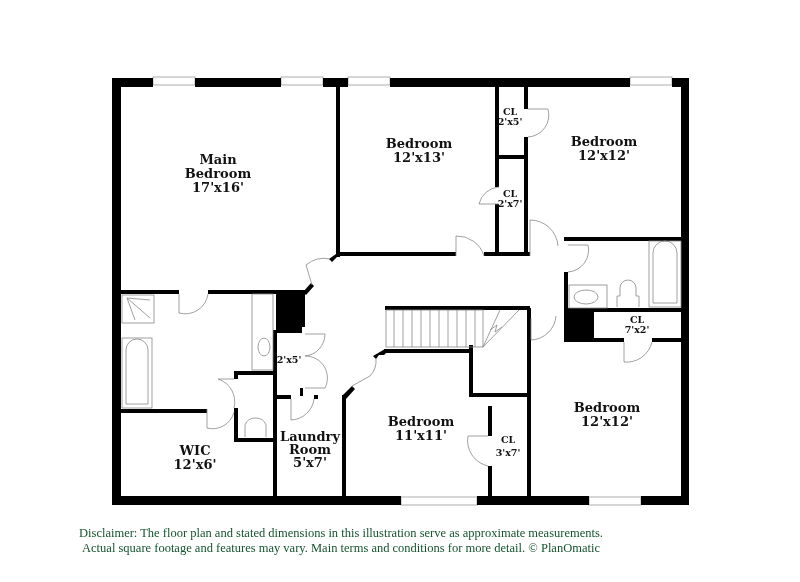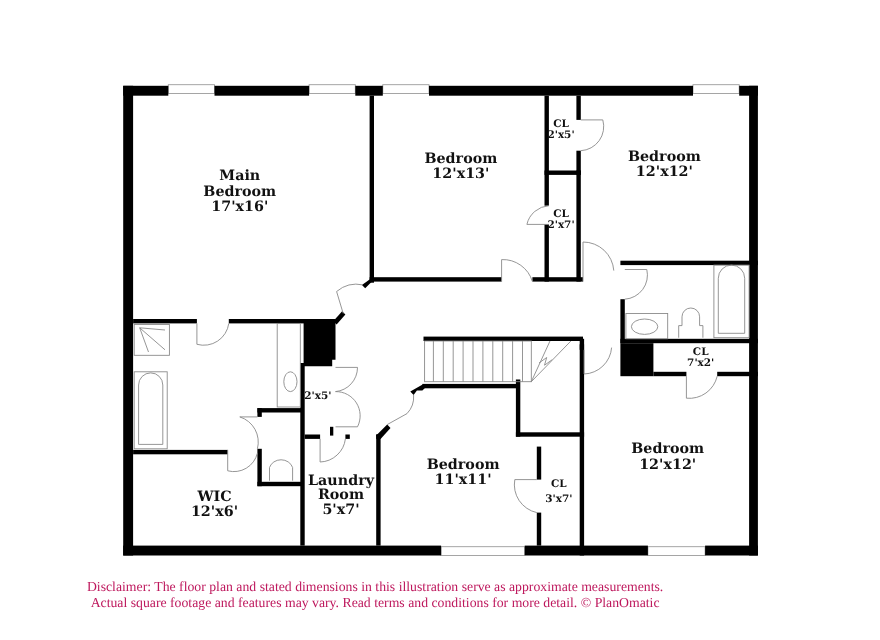--- a/index.html
+++ b/index.html
@@ -6,21 +6,21 @@
   body { width: 800px; height: 582px; position: relative; overflow: hidden; }
   #plan { position: absolute; left: 0; top: 0; width: 800px; height: 582px; }
   .wall { fill: #000; }
   .thin { stroke: #888; stroke-width: 0.8; fill: none; }
   .win { fill: #fff; stroke: #999; stroke-width: 0.8; }
   .lbl { font-family: "DejaVu Serif", serif; font-weight: bold; fill: #111; text-anchor: middle; }
   .lbl-big { font-size: 13px; }
   .lbl-small { font-size: 9.5px; }
   .disclaimer {
     position: absolute; left: 0; width: 682px; text-align: center;
-    font-family: "Liberation Serif", serif; font-size: 12.5px; color: #be185d; line-height: 15px;
+    font-family: "Liberation Serif", serif; font-size: 12.5px; color: #14532d; line-height: 15px;
   }
 </style>
 </head>
 <body>
 
 <svg id="plan" viewBox="0 0 800 582">
 
   <g>
     <rect class="win" x="153" y="77" width="42" height="8"></rect>
     <rect class="win" x="281" y="77" width="42" height="8"></rect>
@@ -196,13 +196,13 @@
 
     <text class="lbl lbl-small" x="508" y="443">CL</text>
     <text class="lbl lbl-small" x="508" y="456">3'x7'</text>
 
     <text class="lbl lbl-big" x="607" y="412">Bedroom</text>
     <text class="lbl lbl-big" x="607" y="426">12'x12'</text>
   </g>
 </svg>
 
 <div class="disclaimer" style="top:526px;">Disclaimer: The floor plan and stated dimensions in this illustration serve as approximate measurements.</div>
-<div class="disclaimer" style="top:541px;">Actual square footage and features may vary. Read terms and conditions for more detail. © PlanOmatic</div>
+<div class="disclaimer" style="top:541px;">Actual square footage and features may vary. Main terms and conditions for more detail. © PlanOmatic</div>
 
 </body></html>

